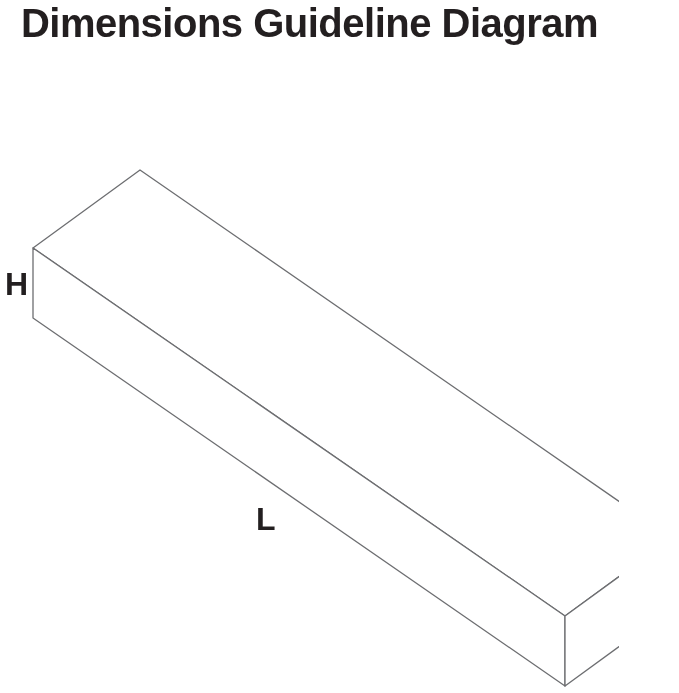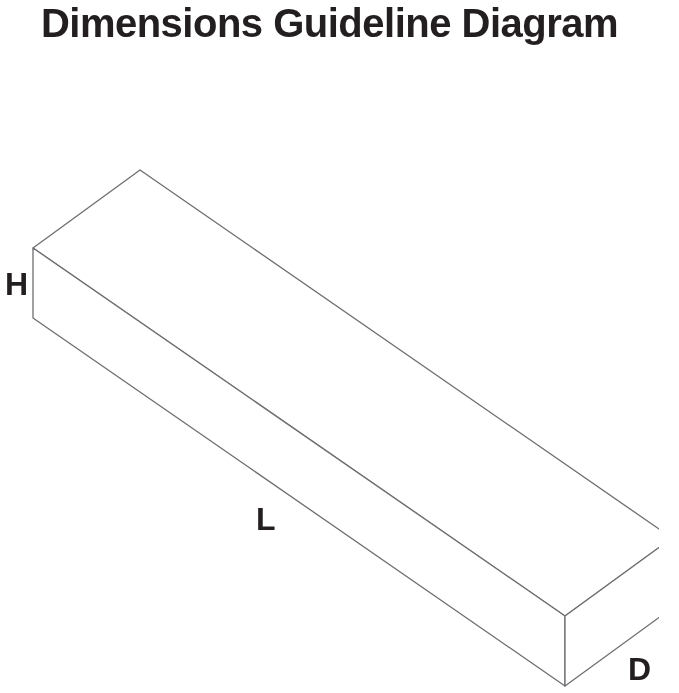--- a/index.html
+++ b/index.html
@@ -7,21 +7,20 @@
     padding: 0;
     background: #ffffff;
   }
   .page {
     position: relative;
     width: 619px;
     height: 693px;
     background: #ffffff;
     overflow: hidden;
     font-family: "Liberation Sans", sans-serif;
-    padding-left: 40px;
   }
   .title {
     position: absolute;
     top: 0;
     left: 0;
     width: 100%;
     margin: 0;
     text-align: center;
     font-size: 40px;
     line-height: 1.15;

